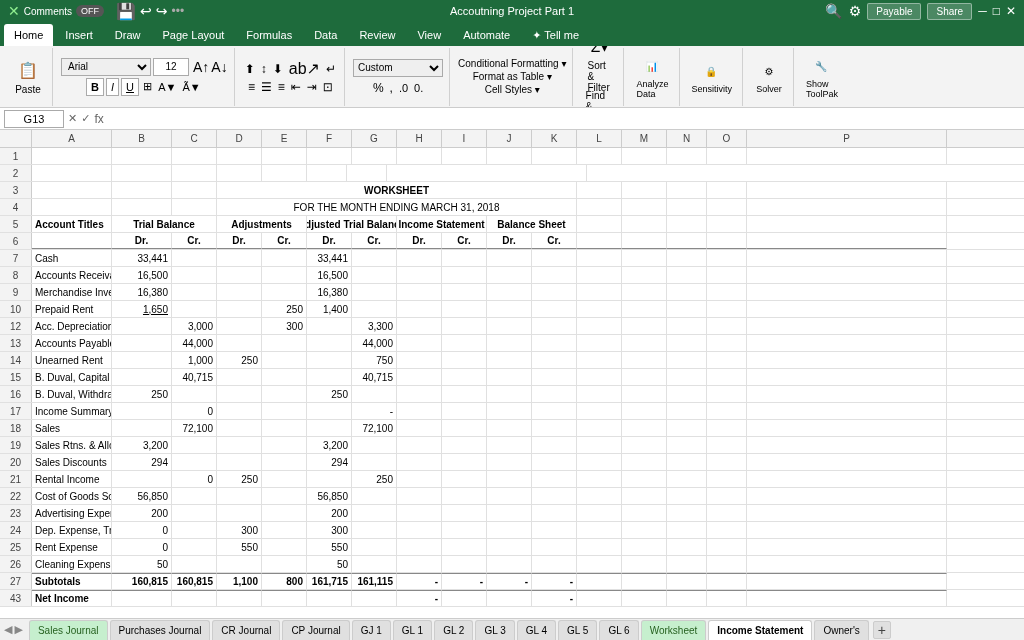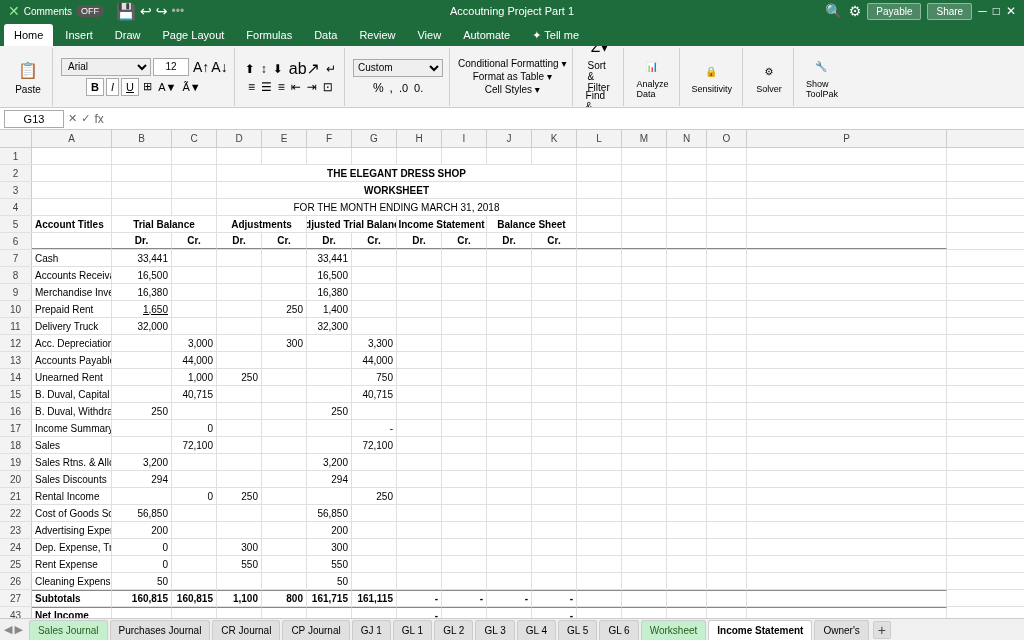--- a/index.html
+++ b/index.html
@@ -451,21 +451,20 @@
           <div class="cell" style="width: 45px; min-width: 45px;"></div>
           <div class="cell" style="width: 40px; min-width: 40px;"></div>
           <div class="cell" style="width: 40px; min-width: 40px;"></div>
           <div class="cell" style="width: 200px; min-width: 200px;"></div>
         </div>
         <div class="cell-row">
           <div class="row-num">2</div>
           <div class="cell" style="width: 80px; min-width: 80px;"></div>
           <div class="cell" style="width: 60px; min-width: 60px;"></div>
           <div class="cell" style="width: 45px; min-width: 45px;"></div>
-          <div class="cell" style="width: 360px; min-width: 360px; font-weight: bold; justify-content: center;">THE ELEGANT DRESS SHOP</div>
           <div class="cell" style="width: 45px; min-width: 45px;"></div>
           <div class="cell" style="width: 45px; min-width: 45px;"></div>
           <div class="cell" style="width: 40px; min-width: 40px;"></div>
           <div class="cell" style="width: 40px; min-width: 40px;"></div>
           <div class="cell" style="width: 200px; min-width: 200px;"></div>
         </div>
         <div class="cell-row">
           <div class="row-num">3</div>
           <div class="cell" style="width: 80px; min-width: 80px;"></div>
           <div class="cell" style="width: 60px; min-width: 60px;"></div>
@@ -592,39 +591,20 @@
           <div class="cell" style="width: 45px; min-width: 45px;"></div>
           <div class="cell" style="width: 45px; min-width: 45px;"></div>
           <div class="cell" style="width: 45px; min-width: 45px;"></div>
           <div class="cell" style="width: 45px; min-width: 45px;"></div>
           <div class="cell" style="width: 45px; min-width: 45px;"></div>
           <div class="cell" style="width: 40px; min-width: 40px;"></div>
           <div class="cell" style="width: 40px; min-width: 40px;"></div>
           <div class="cell" style="width: 200px; min-width: 200px;"></div>
         </div>
         <div class="cell-row">
-          <div class="row-num">11</div>
-          <div class="cell" style="width: 80px; min-width: 80px;">Delivery Truck</div>
-          <div class="cell" style="width: 60px; min-width: 60px; justify-content: flex-end;">32,000</div>
-          <div class="cell" style="width: 45px; min-width: 45px;"></div>
-          <div class="cell" style="width: 45px; min-width: 45px;"></div>
-          <div class="cell" style="width: 45px; min-width: 45px;"></div>
-          <div class="cell" style="width: 45px; min-width: 45px; justify-content: flex-end;">32,300</div>
-          <div class="cell" style="width: 45px; min-width: 45px;"></div>
-          <div class="cell" style="width: 45px; min-width: 45px;"></div>
-          <div class="cell" style="width: 45px; min-width: 45px;"></div>
-          <div class="cell" style="width: 45px; min-width: 45px;"></div>
-          <div class="cell" style="width: 45px; min-width: 45px;"></div>
-          <div class="cell" style="width: 45px; min-width: 45px;"></div>
-          <div class="cell" style="width: 45px; min-width: 45px;"></div>
-          <div class="cell" style="width: 40px; min-width: 40px;"></div>
-          <div class="cell" style="width: 40px; min-width: 40px;"></div>
-          <div class="cell" style="width: 200px; min-width: 200px;"></div>
-        </div>
-        <div class="cell-row">
           <div class="row-num">12</div>
           <div class="cell" style="width: 80px; min-width: 80px;">Acc. Depreciation</div>
           <div class="cell" style="width: 60px; min-width: 60px;"></div>
           <div class="cell" style="width: 45px; min-width: 45px; justify-content: flex-end;">3,000</div>
           <div class="cell" style="width: 45px; min-width: 45px;"></div>
           <div class="cell" style="width: 45px; min-width: 45px; justify-content: flex-end;">300</div>
           <div class="cell" style="width: 45px; min-width: 45px;"></div>
           <div class="cell" style="width: 45px; min-width: 45px; justify-content: flex-end;">3,300</div>
           <div class="cell" style="width: 45px; min-width: 45px;"></div>
           <div class="cell" style="width: 45px; min-width: 45px;"></div>

